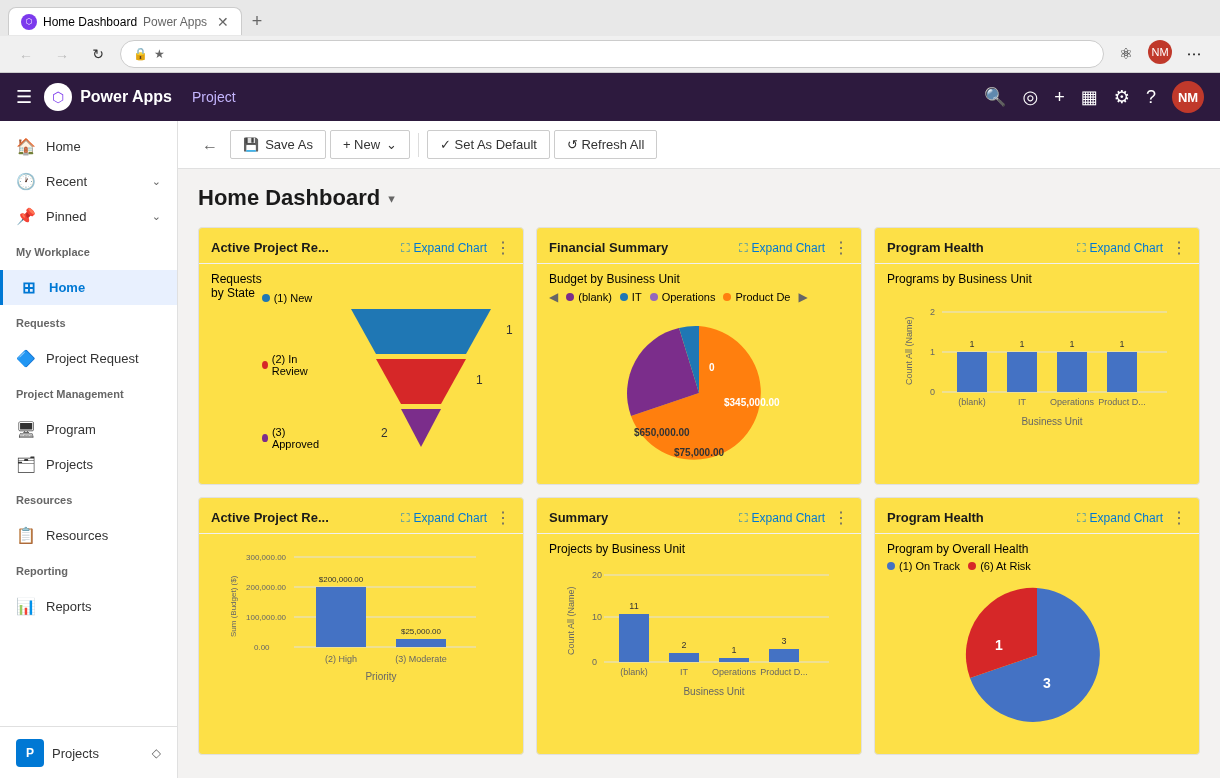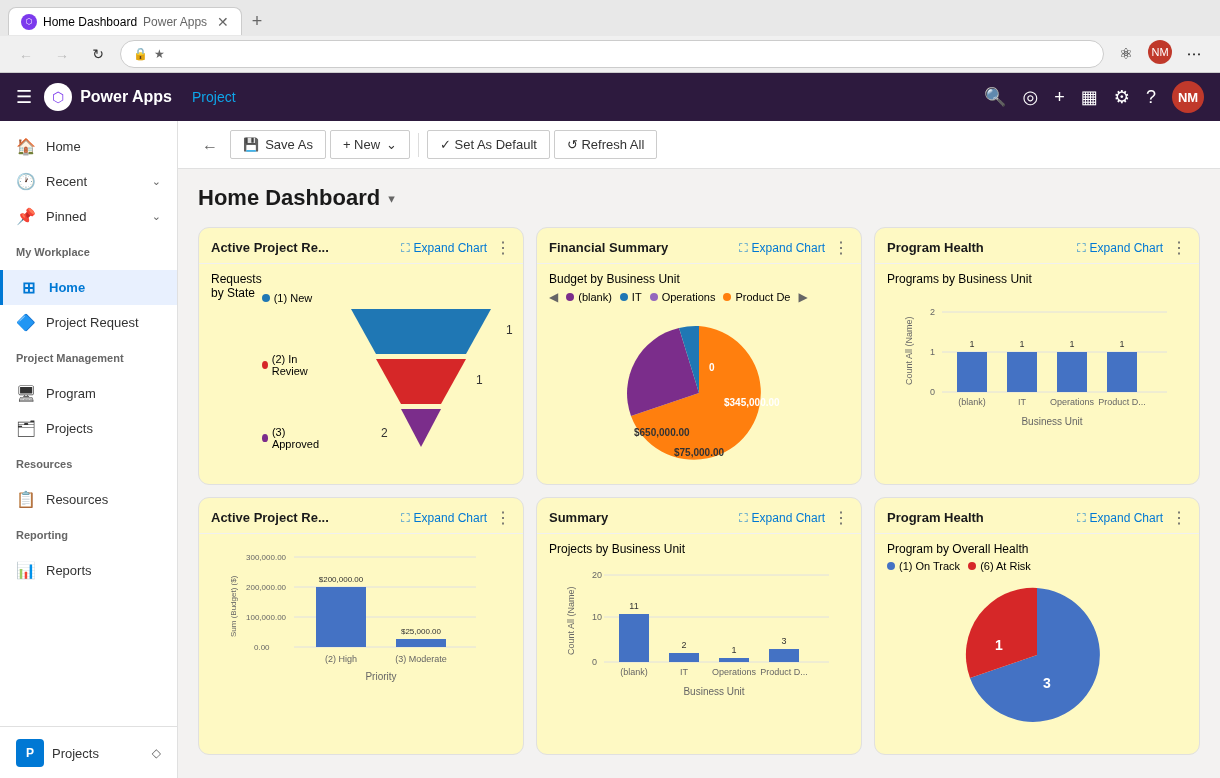--- a/index.html
+++ b/index.html
@@ -22,21 +22,21 @@
     .browser-action-btn { width: 28px; height: 28px; display: flex; align-items: center; justify-content: center; border-radius: 50%; cursor: pointer; font-size: 15px; }
 
     
     .app-shell { display: flex; flex-direction: column; height: calc(778px - 72px); }
     .top-bar { background: #2d1a3e; display: flex; align-items: center; padding: 0 16px; height: 48px; gap: 12px; }
     .hamburger { color: white; font-size: 18px; cursor: pointer; }
     .app-logo { display: flex; align-items: center; gap: 8px; }
     .app-logo-icon { width: 28px; height: 28px; background: white; border-radius: 50%; display: flex; align-items: center; justify-content: center; }
     .app-logo-icon::after { content: '⬡'; color: #7c3aed; font-size: 14px; }
     .app-name { color: white; font-size: 16px; font-weight: 600; }
-    .app-module { color: #0ea5e9; font-size: 14px; margin-left: 8px; }
+    .app-module { color: #c4b5fd; font-size: 14px; margin-left: 8px; }
     .top-bar-spacer { flex: 1; }
     .top-bar-icons { display: flex; gap: 16px; align-items: center; }
     .top-bar-icon { color: white; font-size: 18px; cursor: pointer; }
     .user-avatar { width: 32px; height: 32px; border-radius: 50%; background: #c0392b; display: flex; align-items: center; justify-content: center; color: white; font-size: 13px; font-weight: 600; }
 
     
     .main-layout { display: flex; flex: 1; overflow: hidden; }
 
     
     .sidebar { width: 178px; background: white; border-right: 1px solid #e0e0e0; display: flex; flex-direction: column; overflow-y: auto; }
@@ -59,21 +59,21 @@
     .toolbar-separator { width: 1px; height: 24px; background: #ddd; margin: 0 4px; }
 
     
     .dashboard { padding: 16px 20px; }
     .dashboard-title { display: flex; align-items: center; gap: 8px; margin-bottom: 16px; }
     .dashboard-title h1 { font-size: 22px; font-weight: 600; color: #1a1a1a; }
     .dashboard-title-chevron { color: #666; cursor: pointer; }
 
     
     .charts-grid { display: grid; grid-template-columns: 1fr 1fr 1fr; gap: 12px; }
-    .chart-card { background: #fef9c3; border: 1px solid #e0e0e0; border-radius: 11px; padding: 0; overflow: hidden; }
+    .chart-card { background: #fde047; border: 1px solid #e0e0e0; border-radius: 4px; padding: 0; overflow: hidden; }
     .chart-header { display: flex; align-items: center; padding: 10px 12px 6px; border-bottom: 1px solid #f0f0f0; }
     .chart-title { font-size: 13px; font-weight: 700; color: #1a1a1a; flex: 1; }
     .expand-chart-btn { display: flex; align-items: center; gap: 4px; color: #0078d4; font-size: 12px; cursor: pointer; margin-right: 8px; }
     .chart-more { color: #666; cursor: pointer; font-size: 16px; }
     .chart-body { padding: 8px 12px; height: 220px; }
 
     
     .funnel-container { display: flex; height: 100%; }
     .funnel-legend { display: flex; gap: 10px; margin-bottom: 6px; flex-wrap: wrap; }
     .legend-item { display: flex; align-items: center; gap: 4px; font-size: 11px; }
@@ -153,20 +153,21 @@
           <span>Pinned</span>
           <span class="sidebar-chevron">⌄</span>
         </div>
 
         <div class="sidebar-section-title">My Workplace</div>
         <div class="sidebar-item active">
           <span class="sidebar-icon" style="color:#0078d4;">⊞</span>
           <span>Home</span>
         </div>
 
+        <div class="sidebar-section-title">Requests</div>
         <div class="sidebar-item">
           <span class="sidebar-icon">🔷</span>
           <span>Project Request</span>
         </div>
 
         <div class="sidebar-section-title">Project Management</div>
         <div class="sidebar-item">
           <span class="sidebar-icon">🖥</span>
           <span>Program</span>
         </div>

